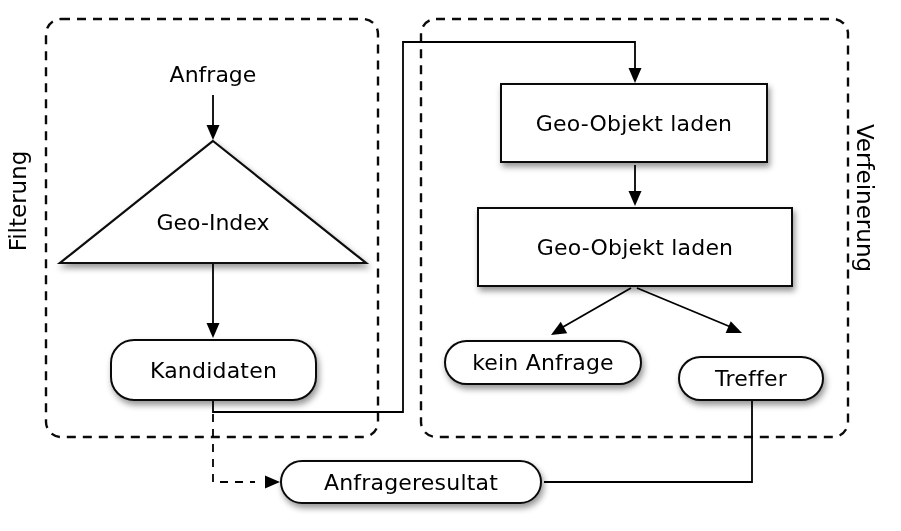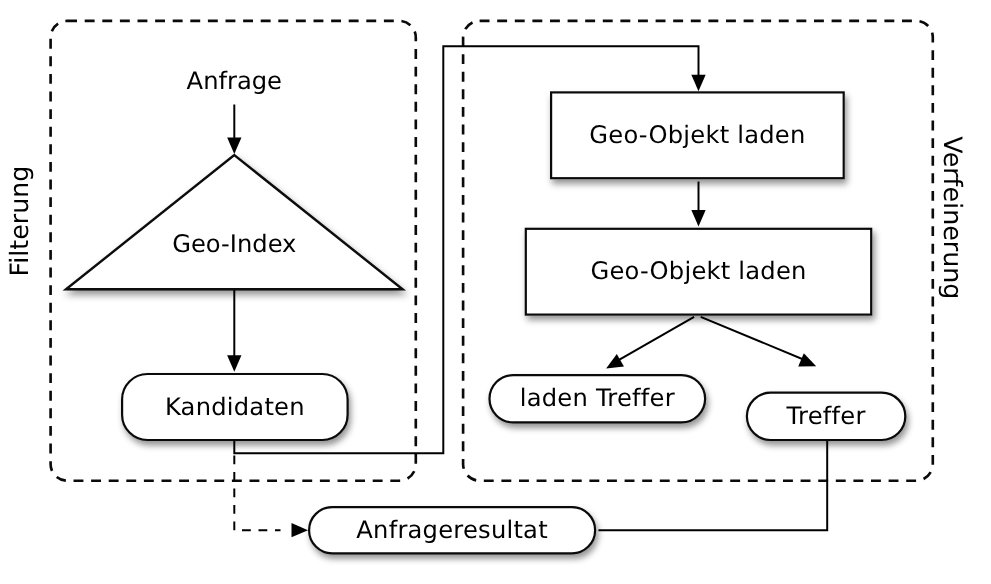--- a/index.html
+++ b/index.html
@@ -105,19 +105,19 @@
   <div class="group-label rot-left" style="left:-62px; top:187px;">Filterung</div>
 
   <div class="group-label rot-right" style="left:785px; top:184px;">Verfeinerung</div>
 
   <div class="node rect-node" style="left:500px; top:83px; width:268px; height:80px;">Geo-Objekt laden</div>
 
   <div class="node rect-node" style="left:477px; top:207px; width:316px; height:80px;">Geo-Objekt laden</div>
 
   <div class="node pill-node" style="left:110px; top:339px; width:207px; height:62px;">Kandidaten</div>
 
-  <div class="node pill-node" style="left:444px; top:340px; width:198px; height:45px;">laden Treffer</div>
+  <div class="node pill-node" style="left:444px; top:340px; width:198px; height:45px;">kein Anfrage</div>
 
   <div class="node pill-node" style="left:678px; top:340px; width:146px; height:45px;margin-top:16px;">Treffer</div>
 
   <div class="node pill-node" style="left:280px; top:460px; width:262px; height:44px;">Anfrageresultat</div>
 
 </div>
 
 </body></html>

